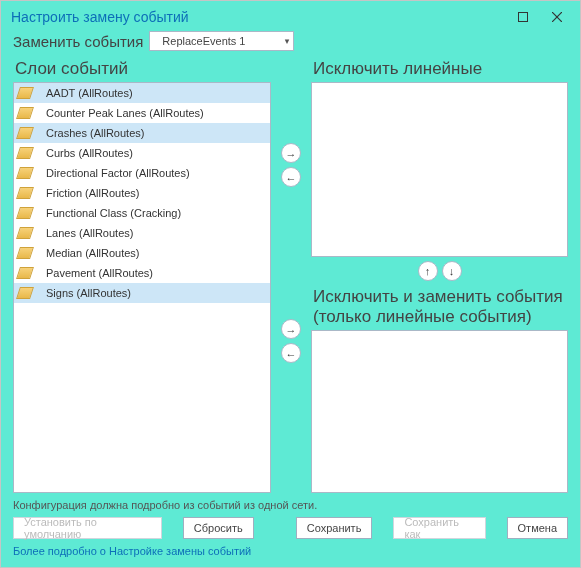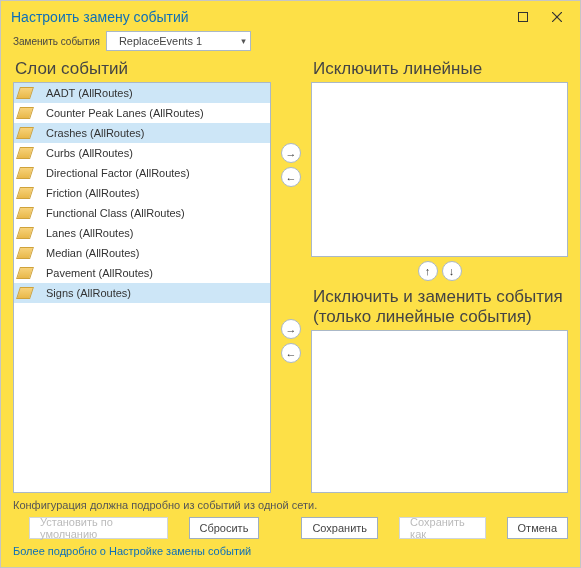--- a/index.html
+++ b/index.html
@@ -9,21 +9,21 @@
     font-size: 11px;
     color: #444;
     background: #fff;
   }
   .window {
     width: 581px;
     height: 568px;
     border: 1px solid #c5c5c5;
     display: flex;
     flex-direction: column;
-    background: #fde047;
+    background: #5eead4;
   }
   .titlebar {
     display: flex;
     align-items: center;
     padding: 4px 6px 0 10px;
     height: 28px;
   }
   .titlebar-title {
     flex: 1;
     font-size: 14px;
@@ -37,21 +37,21 @@
     justify-content: center;
     font-size: 12px;
     color: #333;
   }
   .dropdown-row {
     display: flex;
     align-items: center;
     padding: 2px 10px 6px 12px;
     gap: 6px;
   }
-  .dropdown-label { font-size: 10px; color: #444; }
+  .dropdown-label { font-size: 15px; color: #444; }
   .dropdown {
     display: flex;
     align-items: center;
     justify-content: space-between;
     height: 20px;
     width: 145px;
     border: 1px solid #aab8c7;
     background: #fff;
     padding: 0 4px 0 12px;
     font-size: 11px;
@@ -141,21 +141,21 @@
     margin: 2px 0;
   }
   .footer-text {
     font-size: 11px;
     color: #555;
     padding: 6px 12px 6px 12px;
   }
   .button-row {
     display: flex;
     align-items: center;
-    padding: 0 12px 6px 28px;
+    padding: 0 12px 6px 12px;
     gap: 21px;
   }
   .btn {
     height: 22px;
     padding: 0 10px;
     border: 1px solid #9fafc0;
     background: #fff;
     font-size: 11px;
     display: flex;
     align-items: center;
@@ -226,21 +226,21 @@
           <div class="list-item">
             <span class="layer-icon"></span>
             <span>Directional Factor (AllRoutes)</span>
           </div>
           <div class="list-item">
             <span class="layer-icon"></span>
             <span>Friction (AllRoutes)</span>
           </div>
           <div class="list-item">
             <span class="layer-icon"></span>
-            <span>Functional Class (AllRoutes)</span>
+            <span>Functional Class (Cracking)</span>
           </div>
           <div class="list-item">
             <span class="layer-icon"></span>
             <span>Lanes (AllRoutes)</span>
           </div>
           <div class="list-item">
             <span class="layer-icon"></span>
             <span>Median (AllRoutes)</span>
           </div>
           <div class="list-item">

